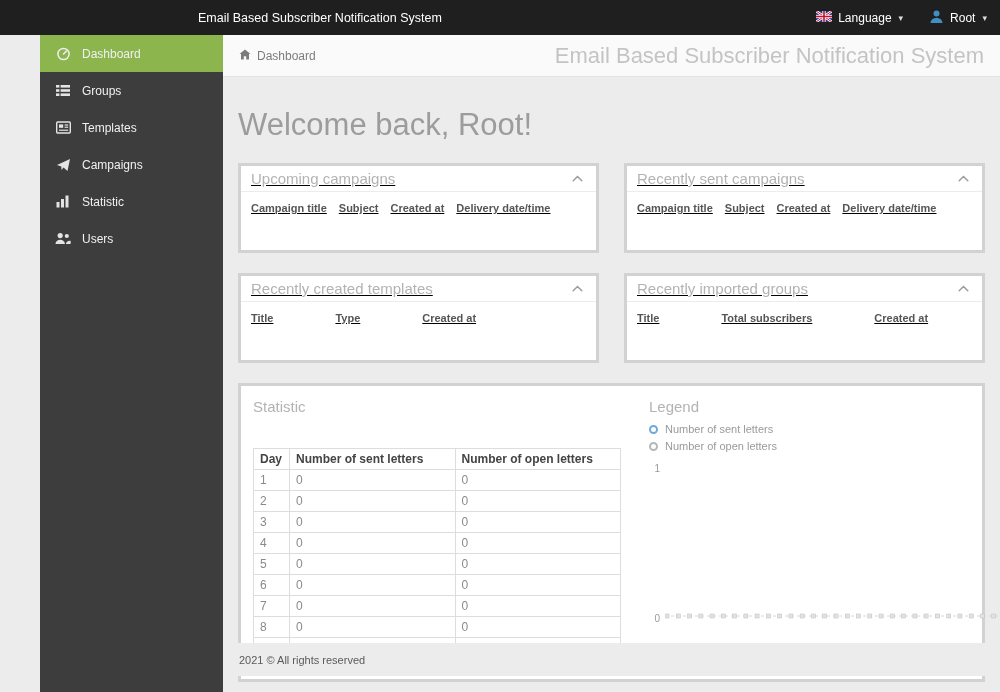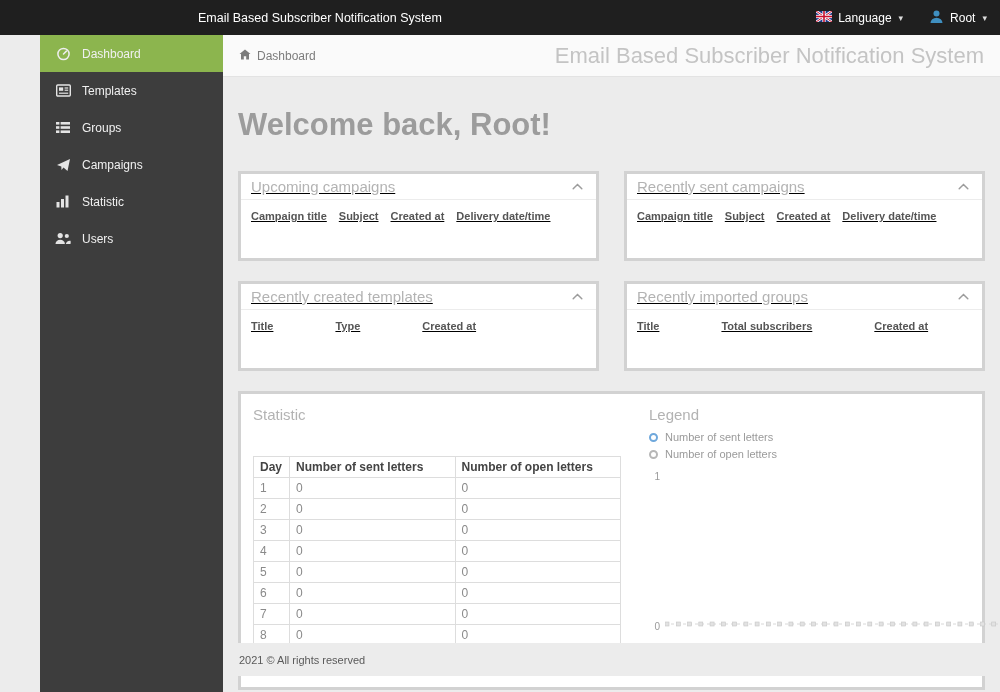--- a/index.html
+++ b/index.html
@@ -22,21 +22,21 @@
 
   .content-wrap { flex: 1; position: relative; overflow: hidden; background: #ececec; }
 
   
   .bc-bar { height: 42px; background: #fafafa; border-bottom: 1px solid #e3e3e3; display: flex; align-items: center; padding: 0 16px; }
   .bc-left { display: flex; align-items: center; gap: 6px; color: #7c7c7c; font-size: 12px; cursor: pointer; }
   .bc-title { margin-left: auto; font-size: 22px; color: #c4c4c4; font-weight: 300; }
 
   
   .content { padding: 0 15px; }
-  .welcome { font-size: 31px; color: #9c9c9c; font-weight: 700; margin: 30px 0 28px; }
+  .welcome { font-size: 31px; color: #9c9c9c; font-weight: 400; margin: 30px 0 20px; }
 
   .panel-grid { display: grid; grid-template-columns: 1fr 1fr; column-gap: 25px; row-gap: 20px; text-decoration: underline; }
   .panel { background: #fff; border: 3px solid #d2d2d2; }
   .panel-header { display: flex; align-items: center; padding: 4px 10px; border-bottom: 1px solid #ececec; }
   .panel-title { font-size: 15px; color: #b3b3b3; font-weight: 300; }
   .collapse-btn { margin-left: auto; background: none; border: none; cursor: pointer; padding: 2px 3px; display: flex; align-items: center; }
   .panel-body { padding: 10px 10px 36px; }
   .mini-headers { display: flex; font-size: 11px; font-weight: bold; color: #555; }
   .cols-4 { gap: 12px; }
   .cols-3 { gap: 62px; }
@@ -106,44 +106,44 @@
       <span class="sicon">
         <svg width="15" height="15" viewBox="0 0 15 15">
           <circle cx="7.5" cy="8" r="5.6" fill="none" stroke="#eeeeee" stroke-width="1.5"></circle>
           <line x1="7.5" y1="8" x2="10.4" y2="5.1" stroke="#eeeeee" stroke-width="1.5" stroke-linecap="round"></line>
         </svg>
       </span>
       <span>Dashboard</span>
     </div>
     <div class="side-item">
       <span class="sicon">
-        <svg width="15" height="13" viewBox="0 0 15 13">
-          <rect x="0.7" y="1" width="13.6" height="11" rx="1" fill="none" stroke="#e4e4e4" stroke-width="1.4"></rect>
-          <rect x="3" y="3.4" width="4.2" height="3.4" fill="#e4e4e4"></rect>
-          <rect x="8.6" y="3.4" width="3.6" height="1.2" fill="#e4e4e4"></rect>
-          <rect x="8.6" y="5.6" width="3.6" height="1.2" fill="#e4e4e4"></rect>
-          <rect x="3" y="8.6" width="9.2" height="1.2" fill="#e4e4e4"></rect>
-        </svg>
-      </span>
-      <span>Templates</span>
-    </div>
-    <div class="side-item">
-      <span class="sicon">
         <svg width="14" height="13" viewBox="0 0 14 13">
             <g fill="#e4e4e4">
           <rect x="0" y="1" width="3.4" height="2.6"></rect>
               <rect x="4.6" y="1" width="9.4" height="2.6"></rect>
           <rect x="0" y="5.2" width="3.4" height="2.6"></rect>
               <rect x="4.6" y="5.2" width="9.4" height="2.6"></rect>
           <rect x="0" y="9.4" width="3.4" height="2.6"></rect>
               <rect x="4.6" y="9.4" width="9.4" height="2.6"></rect>
         </g>
           </svg>
       </span>
       <span>Groups</span>
+    </div>
+    <div class="side-item">
+      <span class="sicon">
+        <svg width="15" height="13" viewBox="0 0 15 13">
+          <rect x="0.7" y="1" width="13.6" height="11" rx="1" fill="none" stroke="#e4e4e4" stroke-width="1.4"></rect>
+          <rect x="3" y="3.4" width="4.2" height="3.4" fill="#e4e4e4"></rect>
+          <rect x="8.6" y="3.4" width="3.6" height="1.2" fill="#e4e4e4"></rect>
+          <rect x="8.6" y="5.6" width="3.6" height="1.2" fill="#e4e4e4"></rect>
+          <rect x="3" y="8.6" width="9.2" height="1.2" fill="#e4e4e4"></rect>
+        </svg>
+      </span>
+      <span>Templates</span>
     </div>
     <div class="side-item">
       <span class="sicon">
         <svg width="15" height="14" viewBox="0 0 15 14">
           <path d="M1 7 L14 1 L11.5 13 L7.5 9.5 L5.5 12 L5.3 8.5 Z" fill="#e4e4e4"></path>
         </svg>
       </span>
       <span>Campaigns</span>
     </div>
     <div class="side-item">

